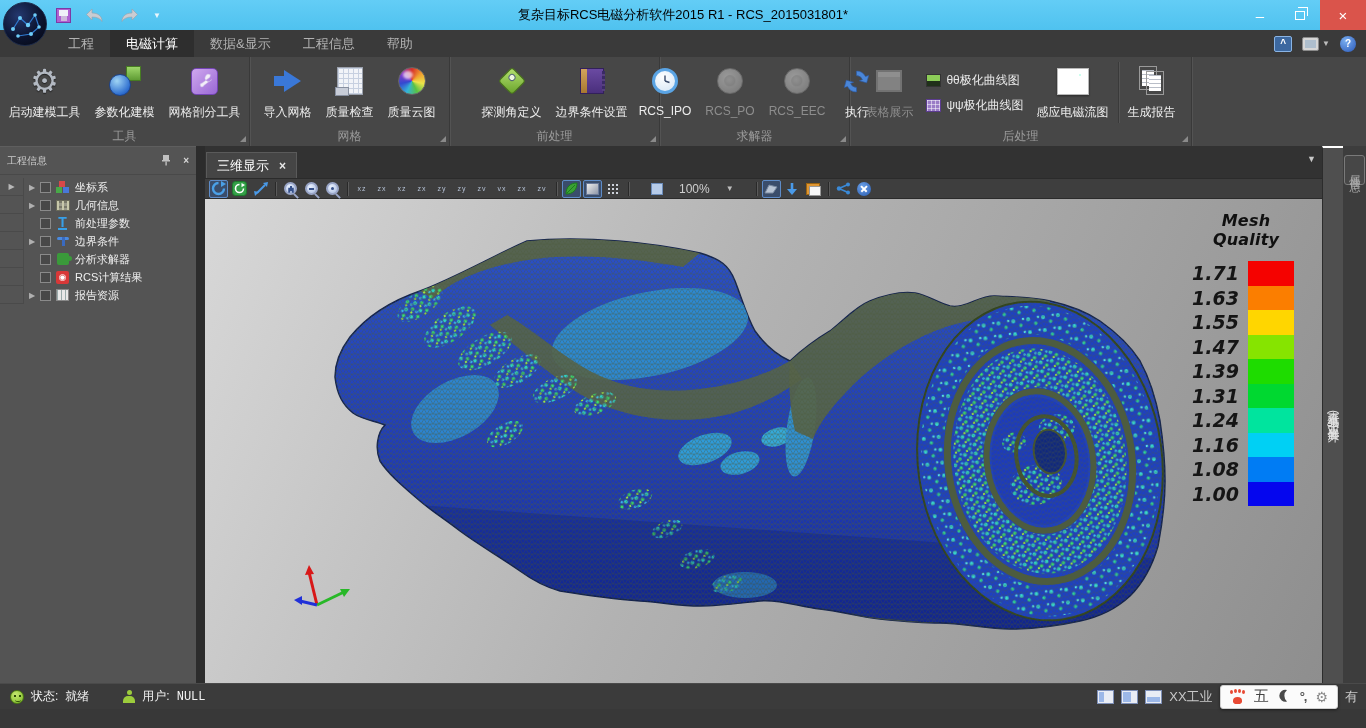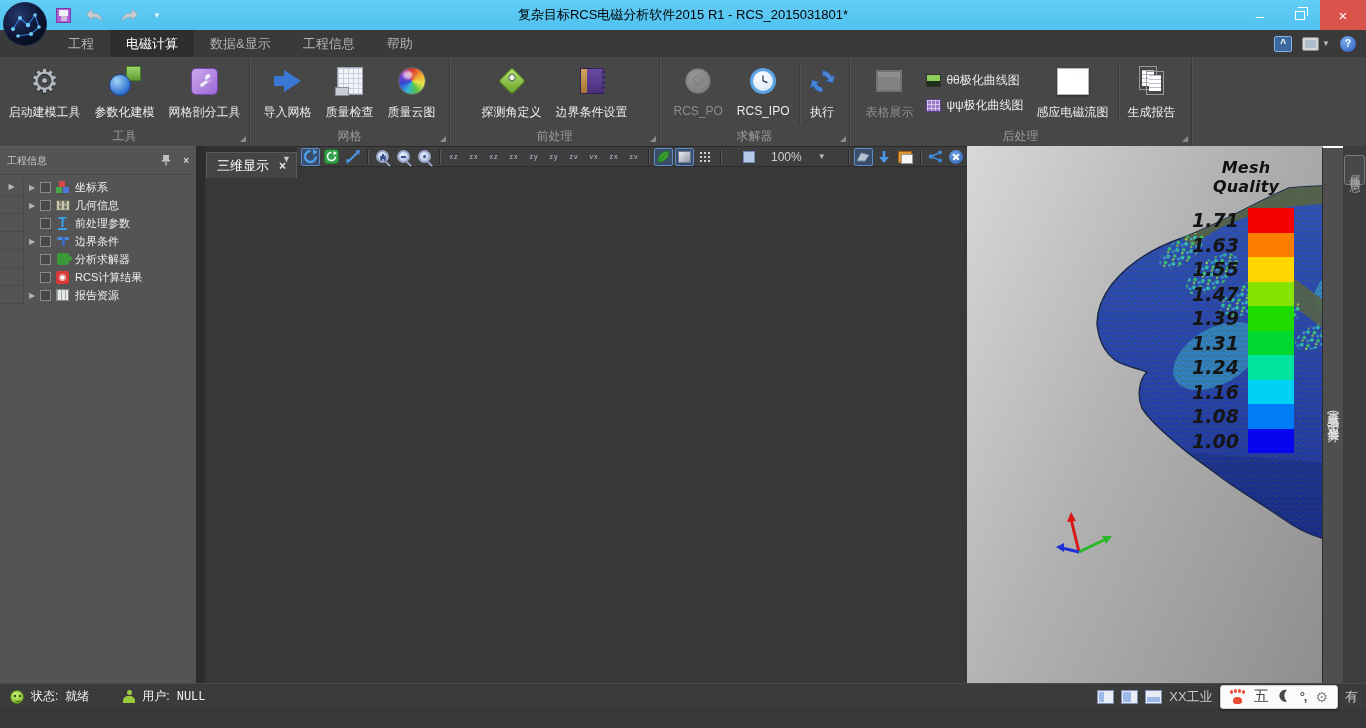--- a/index.html
+++ b/index.html
@@ -109,21 +109,21 @@
   .ti-bc:before { content:""; position:absolute; left:1px; right:1px; top:2px; height:3px; background:#4a8ae0; border-radius:2px; }
   .ti-bc:after { content:""; position:absolute; left:6px; top:2px; width:3px; height:9px; background:#3a6ac0; }
   .ti-puz { width:12px; height:12px; background:#3a9a3a; border-radius:2px; position:relative; }
   .ti-puz:before { content:""; position:absolute; right:-3px; top:3px; width:5px; height:5px; border-radius:50%; background:#3a9a3a; }
   .ti-rcs { width:13px; height:13px; background:#d83838; border-radius:2px; color:#fff; font-size:9px; font-weight:bold; display:flex; align-items:center; justify-content:center; }
   .ti-rep { width:13px; height:12px; background:#e8e8e8; border:1px solid #888;
      background-image:linear-gradient(90deg,#9aa 1px, transparent 1px); background-size:4px 100%; }
 
   .vgap { width:9px; background:#2c2c2c; }
 
-  .center { flex:1; display:flex; flex-direction:row; min-width:0; }
+  .center { flex:1; display:flex; flex-direction:column; min-width:0; }
   .tabbar { height:32px; background:#323232; display:flex; align-items:flex-end; padding-left:1px; position:relative; }
   .doctab { height:26px; background:#454545; border:1px solid #5a5a5a; border-bottom:none; color:#fff; font-size:13px; display:flex; align-items:center; gap:10px; padding:0 10px; }
   .doctab .x { font-size:12px; color:#e8e8e8; font-weight:bold; }
   .tabbar .dd-right { position:absolute; right:6px; top:8px; color:#c8c8c8; font-size:9px; }
   .vtoolbar { height:21px; background:#3e3e3e; border-top:1px solid #2b2b2b; border-bottom:1px solid #2b2b2b; display:flex; align-items:center; padding-left:3px; }
   .vtb { width:19px; height:18px; display:flex; align-items:center; justify-content:center; border:1px solid transparent; border-radius:2px; margin:0 1px; }
   .vtb.sel { border-color:#5e8cc8; background:#3a4d6b; }
   .vsep2 { width:1px; height:14px; background:#292929; box-shadow:1px 0 0 #5a5a5a; margin:0 4px; }
   .mini { width:18px; height:16px; font-size:7px; color:#b4c0d4; display:flex; align-items:center; justify-content:center; letter-spacing:1px; margin:0 1px; }
   .scalebox { display:flex; align-items:center; gap:16px; color:#cfcfcf; font-size:12px; margin:0 18px; }
@@ -328,36 +328,42 @@
         </div>
       </div>
       <div class="rname">
           <span>前处理</span>
           <span class="corner"></span>
         </div>
     </div>
 
     <div class="rgroup" style="width:190px">
       <div class="rbtns">
-        <div class="rbtn disabled">
-          <span class="ricon">
-              <span class="solver-circle"></span>
-            </span>
-          <span class="rlabel">RCS_PO</span>
-        </div>
         <div class="rbtn">
           <span class="ricon">
             <span class="ipo-circle">
               <svg width="16" height="16">
                   <line x1="8" y1="8" x2="8" y2="2.5" stroke="#3a4a6a" stroke-width="1.4"></line>
                   <line x1="8" y1="8" x2="12.5" y2="9.5" stroke="#3a4a6a" stroke-width="1.4"></line>
                 </svg>
             </span>
           </span>
           <span class="rlabel">RCS_IPO</span>
+        </div>
+        <div class="rbtn disabled">
+          <span class="ricon">
+              <span class="solver-circle"></span>
+            </span>
+          <span class="rlabel">RCS_PO</span>
+        </div>
+        <div class="rbtn disabled">
+          <span class="ricon">
+              <span class="solver-circle"></span>
+            </span>
+          <span class="rlabel">RCS_EEC</span>
         </div>
         <div class="vsep"></div>
         <div class="rbtn">
           <span class="ricon">
             <svg width="27" height="27" viewBox="0 0 27 27">
               <g fill="#4a86d8" stroke="#2a5aa8" stroke-width="0.6">
                 <path d="M13.5 3 a10 10 0 0 1 9 5.6 l3.2 -1.2 -2 7.4 -7.4 -2 3.2 -1.2 a7 7 0 0 0 -6 -4z"></path>
                 <path d="M13.5 3 a10 10 0 0 1 9 5.6 l3.2 -1.2 -2 7.4 -7.4 -2 3.2 -1.2 a7 7 0 0 0 -6 -4z" transform="rotate(180 13.5 13.5)"></path>
               </g>
             </svg>

